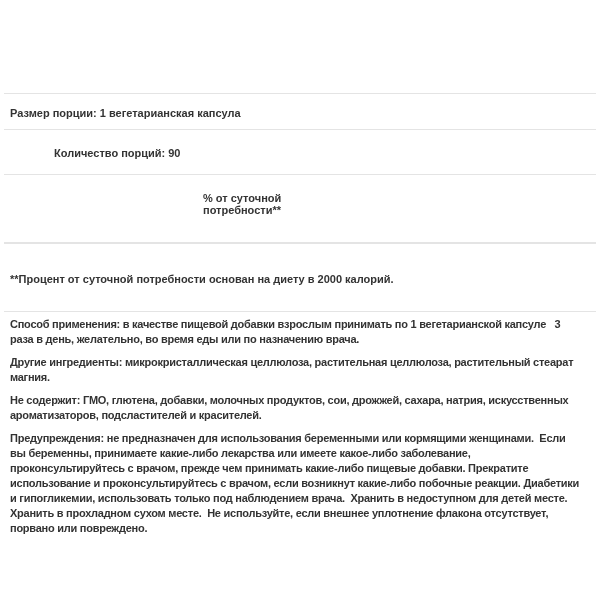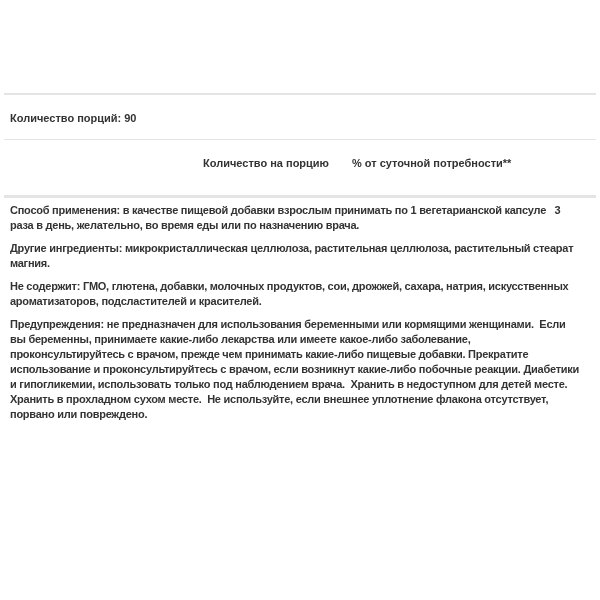--- a/index.html
+++ b/index.html
@@ -18,21 +18,21 @@
   }
   .label {
     padding-top: 93px;
   }
   .divider {
     height: 1px;
     background: #e4e4e4;
     margin: 0 4px;
   }
   .row-serving    { padding: 13px 10px 10px 10px; }
-  .row-servings   { padding: 17px 10px 15px 10px; }
+  .row-servings   { padding: 17px 10px 15px 10px; margin-left: 44px; }
   .row-header     { padding: 17px 10px 26px 10px; }
   .row-nutrient   { padding: 14px 10px 11px 10px; }
   .row-footnote   { padding: 29px 10px 26px 10px; }
   .grid3 {
     display: grid;
     grid-template-columns: 193px 149px 1fr;
     align-items: baseline;
   }
   .paragraphs {
     padding: 5px 10px 0 10px;
@@ -45,40 +45,45 @@
   }
   .txt { white-space: pre-wrap; }
 </style>
 </head>
 <body>
 
 <div class="label">
 
   <div class="divider"></div>
 
+  <div class="row-serving">
+    <span class="txt">Размер порции: 1 вегетарианская капсула</span>
+  </div>
 
   <div class="divider"></div>
 
   <div class="row-servings">
     <span class="txt">Количество порций: 90</span>
   </div>
 
   <div class="divider"></div>
 
   <div class="row-header grid3">
     <span></span>
-    <span class="txt">Количество на порцию</span>
     <span class="txt">% от суточной потребности**</span>
   </div>
 
   <div class="divider"></div>
 
 
   <div class="divider"></div>
 
+  <div class="row-footnote">
+    <span class="txt">**Процент от суточной потребности основан на диету в 2000 калорий.</span>
+  </div>
 
   <div class="divider"></div>
 
   <div class="paragraphs">
     <p class="para">Способ применения: в качестве пищевой добавки взрослым принимать по 1 вегетарианской капсуле   3 раза в день, желательно, во время еды или по назначению врача.</p>
     <p class="para">Другие ингредиенты: микрокристаллическая целлюлоза, растительная целлюлоза, растительный стеарат магния.</p>
     <p class="para">Не содержит: ГМО, глютена, добавки, молочных продуктов, сои, дрожжей, сахара, натрия, искусственных ароматизаторов, подсластителей и красителей.</p>
     <p class="para">Предупреждения: не предназначен для использования беременными или кормящими женщинами.  Если вы беременны, принимаете какие-либо лекарства или имеете какое-либо заболевание, проконсультируйтесь с врачом, прежде чем принимать какие-либо пищевые добавки. Прекратите использование и проконсультируйтесь с врачом, если возникнут какие-либо побочные реакции. Диабетики и гипогликемии, использовать только под наблюдением врача.  Хранить в недоступном для детей месте. Хранить в прохладном сухом месте.  Не используйте, если внешнее уплотнение флакона отсутствует, порвано или повреждено.</p>
   </div>
 

